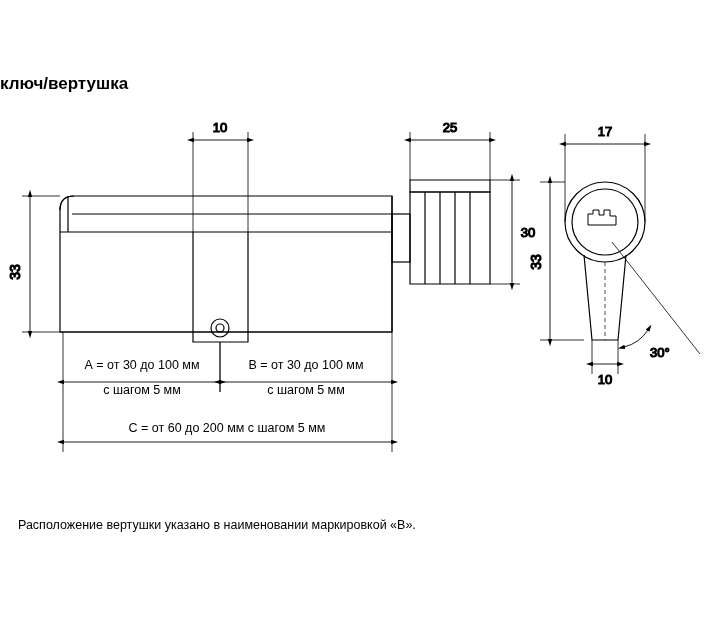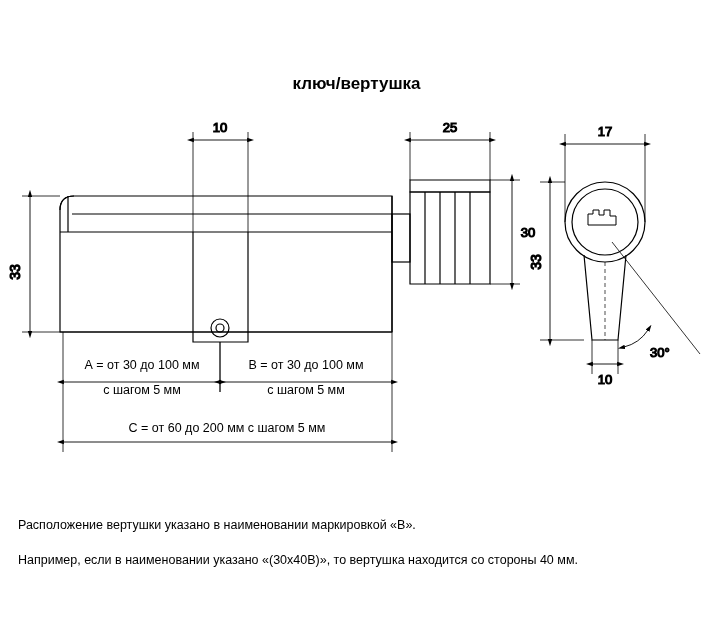--- a/index.html
+++ b/index.html
@@ -28,21 +28,20 @@
     text-align: center;
     font-size: 17px;
     font-weight: bold;
     letter-spacing: 0.2px;
   }
   .title2 {
     position: absolute;
     top: 74px;
     left: 0;
     width: 713px;
-    text-align: center;
     font-size: 17px;
     font-weight: bold;
   }
   .note1 {
     position: absolute;
     top: 518px;
     left: 18px;
     font-size: 12.5px;
   }
   .note2 {
@@ -182,15 +181,14 @@
 
       <text x="142" y="277" font-size="12.5" text-anchor="middle">А =  от 30 до 100 мм</text>
       <text x="142" y="302" font-size="12.5" text-anchor="middle">с шагом 5 мм</text>
       <text x="306" y="277" font-size="12.5" text-anchor="middle">В = от 30 до 100 мм</text>
       <text x="306" y="302" font-size="12.5" text-anchor="middle">с шагом 5 мм</text>
       <text x="227" y="340" font-size="12.5" text-anchor="middle">С = от 60 до 200 мм с шагом 5 мм</text>
     </svg>
   </div>
 
   <div class="note1">Расположение вертушки указано в наименовании маркировкой «В».</div>
-  <div class="note2">Например, если в наименовании указано «(30x40В)», то вертушка находится со стороны 40 мм.</div>
 
 </div>
 
 </body></html>

